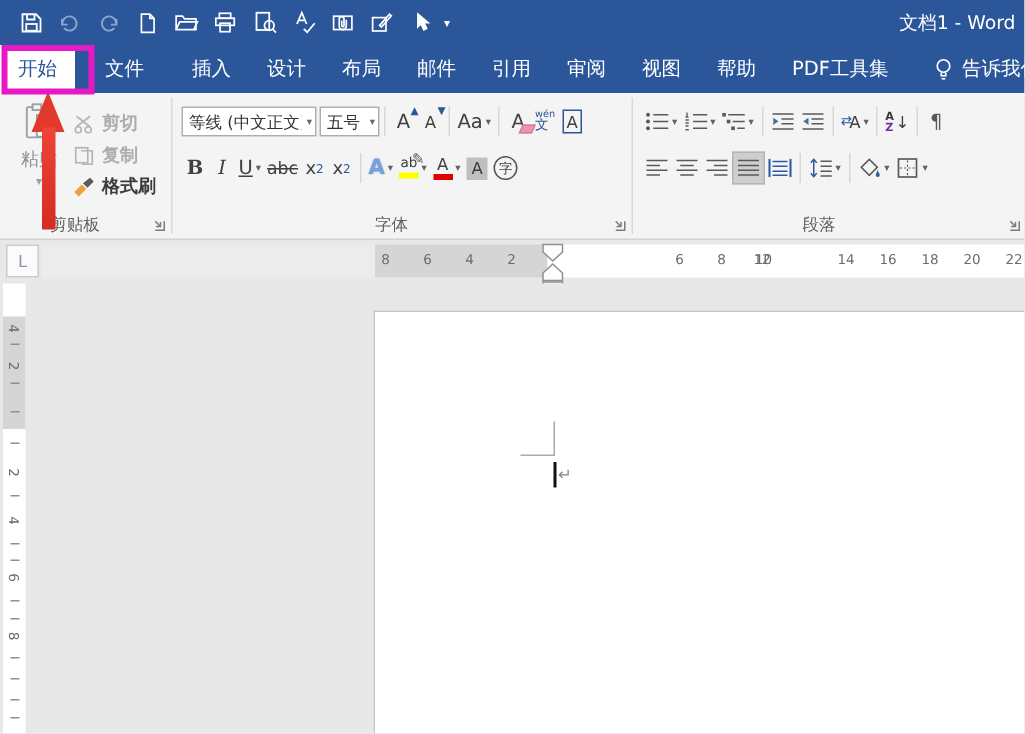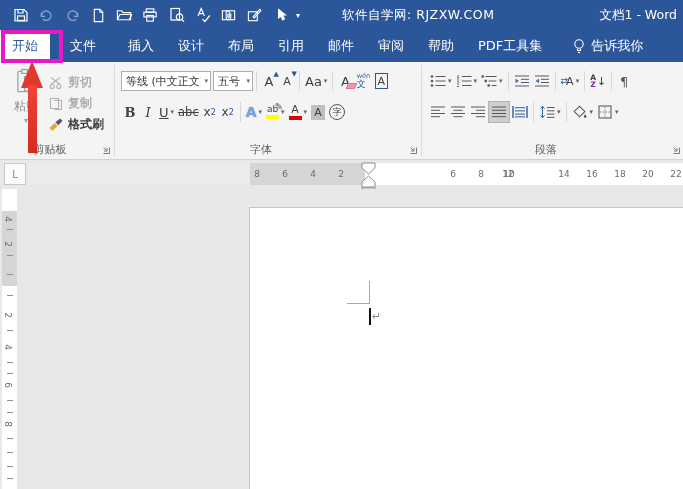--- a/index.html
+++ b/index.html
@@ -196,33 +196,33 @@
           <path d="M6.5 9.5 13.5 1.5l1.3 1.2-7 8z"></path>
       </svg>
       </span>
     <span class="qi">
       <svg viewBox="0 0 16 16" width="15" height="15" fill="none" stroke="currentColor" stroke-width="1.2">
         <path d="M6 1.5v9l2.2-2.2 2 4.4 2-1-2-4.2h3z" fill="currentColor"></path>
       </svg>
       </span>
     <span class="qat-caret">▾</span>
   </div>
-  <span class="tb-title">软件自学网: RJZXW.COM</span>
   <span class="tb-doc">文档1 - Word</span>
 </div>
 
 <div class="tabbar">
   <div class="tab tab-active">开始</div>
   <div class="tab tab-file">文件</div>
   <div class="tab">插入</div>
   <div class="tab">设计</div>
   <div class="tab">布局</div>
+  <div class="tab">邮件</div>
   <div class="tab">引用</div>
-  <div class="tab">邮件</div>
   <div class="tab">审阅</div>
+  <div class="tab">视图</div>
   <div class="tab">帮助</div>
   <div class="tab">PDF工具集</div>
   <div class="tab tab-tellme">
     <span class="bulb">
       <svg viewBox="0 0 14 16" width="14" height="16" fill="none" stroke="#fff" stroke-width="1.1">
         <circle cx="7" cy="6" r="4.2"></circle>
           <path d="M5.5 10.5v2h3v-2"></path>
           <path d="M5.8 14.5h2.4"></path>
       </svg>
       </span>

